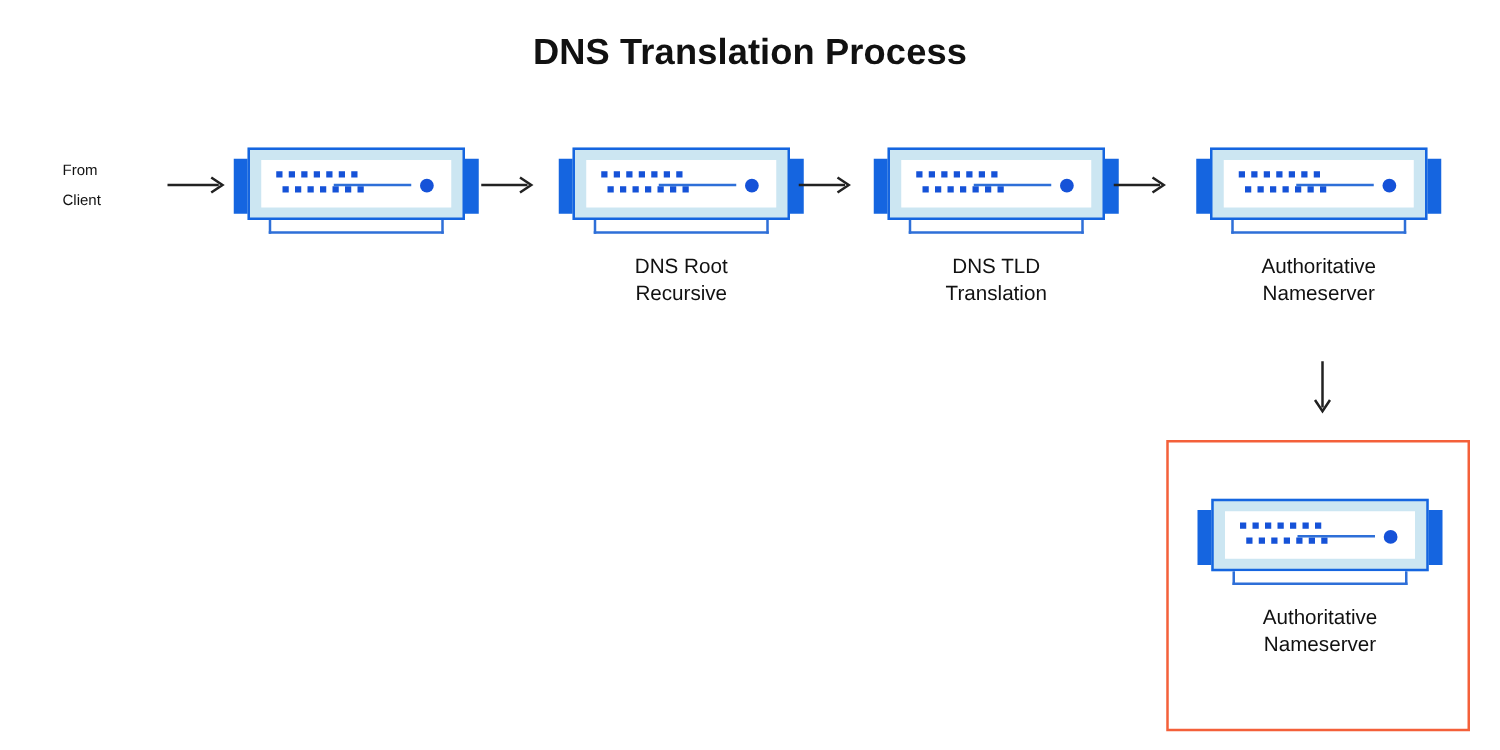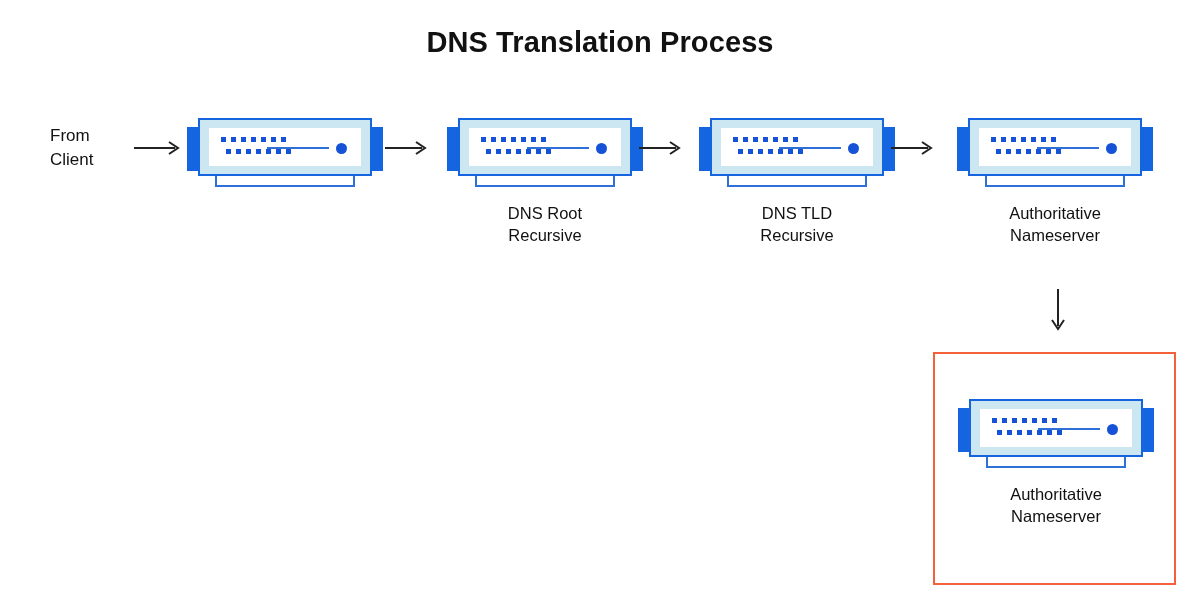--- a/index.html
+++ b/index.html
@@ -32,21 +32,21 @@
     font-weight: bold;
     letter-spacing: 0.1px;
     color: #111111;
   }
 
   
   .client-label {
     position: absolute;
     left: 50px;
     top: 124px;
-    font-size: 17px;
+    font-size: 12px;
     line-height: 24px;
     color: #111111;
     white-space: pre-line;
   }
 
   
   .arrow-right {
     position: absolute;
     width: 52px;
     height: 22px;
@@ -287,21 +287,21 @@
               <i style="left:55px; top:12px;"></i>
               <i style="left:65px; top:12px;"></i>
             </div>
           <div class="srv-line"></div>
           <div class="srv-dot"></div>
         </div>
       </div>
       <div class="srv-base"></div>
     </div>
     <div class="server-label">DNS TLD
-Recursive</div>
+Translation</div>
   </div>
 
   <div class="arrow-right" style="left:890px;">
     <svg width="52" height="22" viewBox="0 0 52 22" aria-hidden="true">
       <line x1="1" y1="11" x2="38" y2="11" stroke="#222222" stroke-width="2"></line>
       <polyline points="32,5 41,11 32,17" fill="none" stroke="#222222" stroke-width="2"></polyline>
     </svg>
   </div>
 
   <div class="server-node" style="left:940px; top:118px;">

